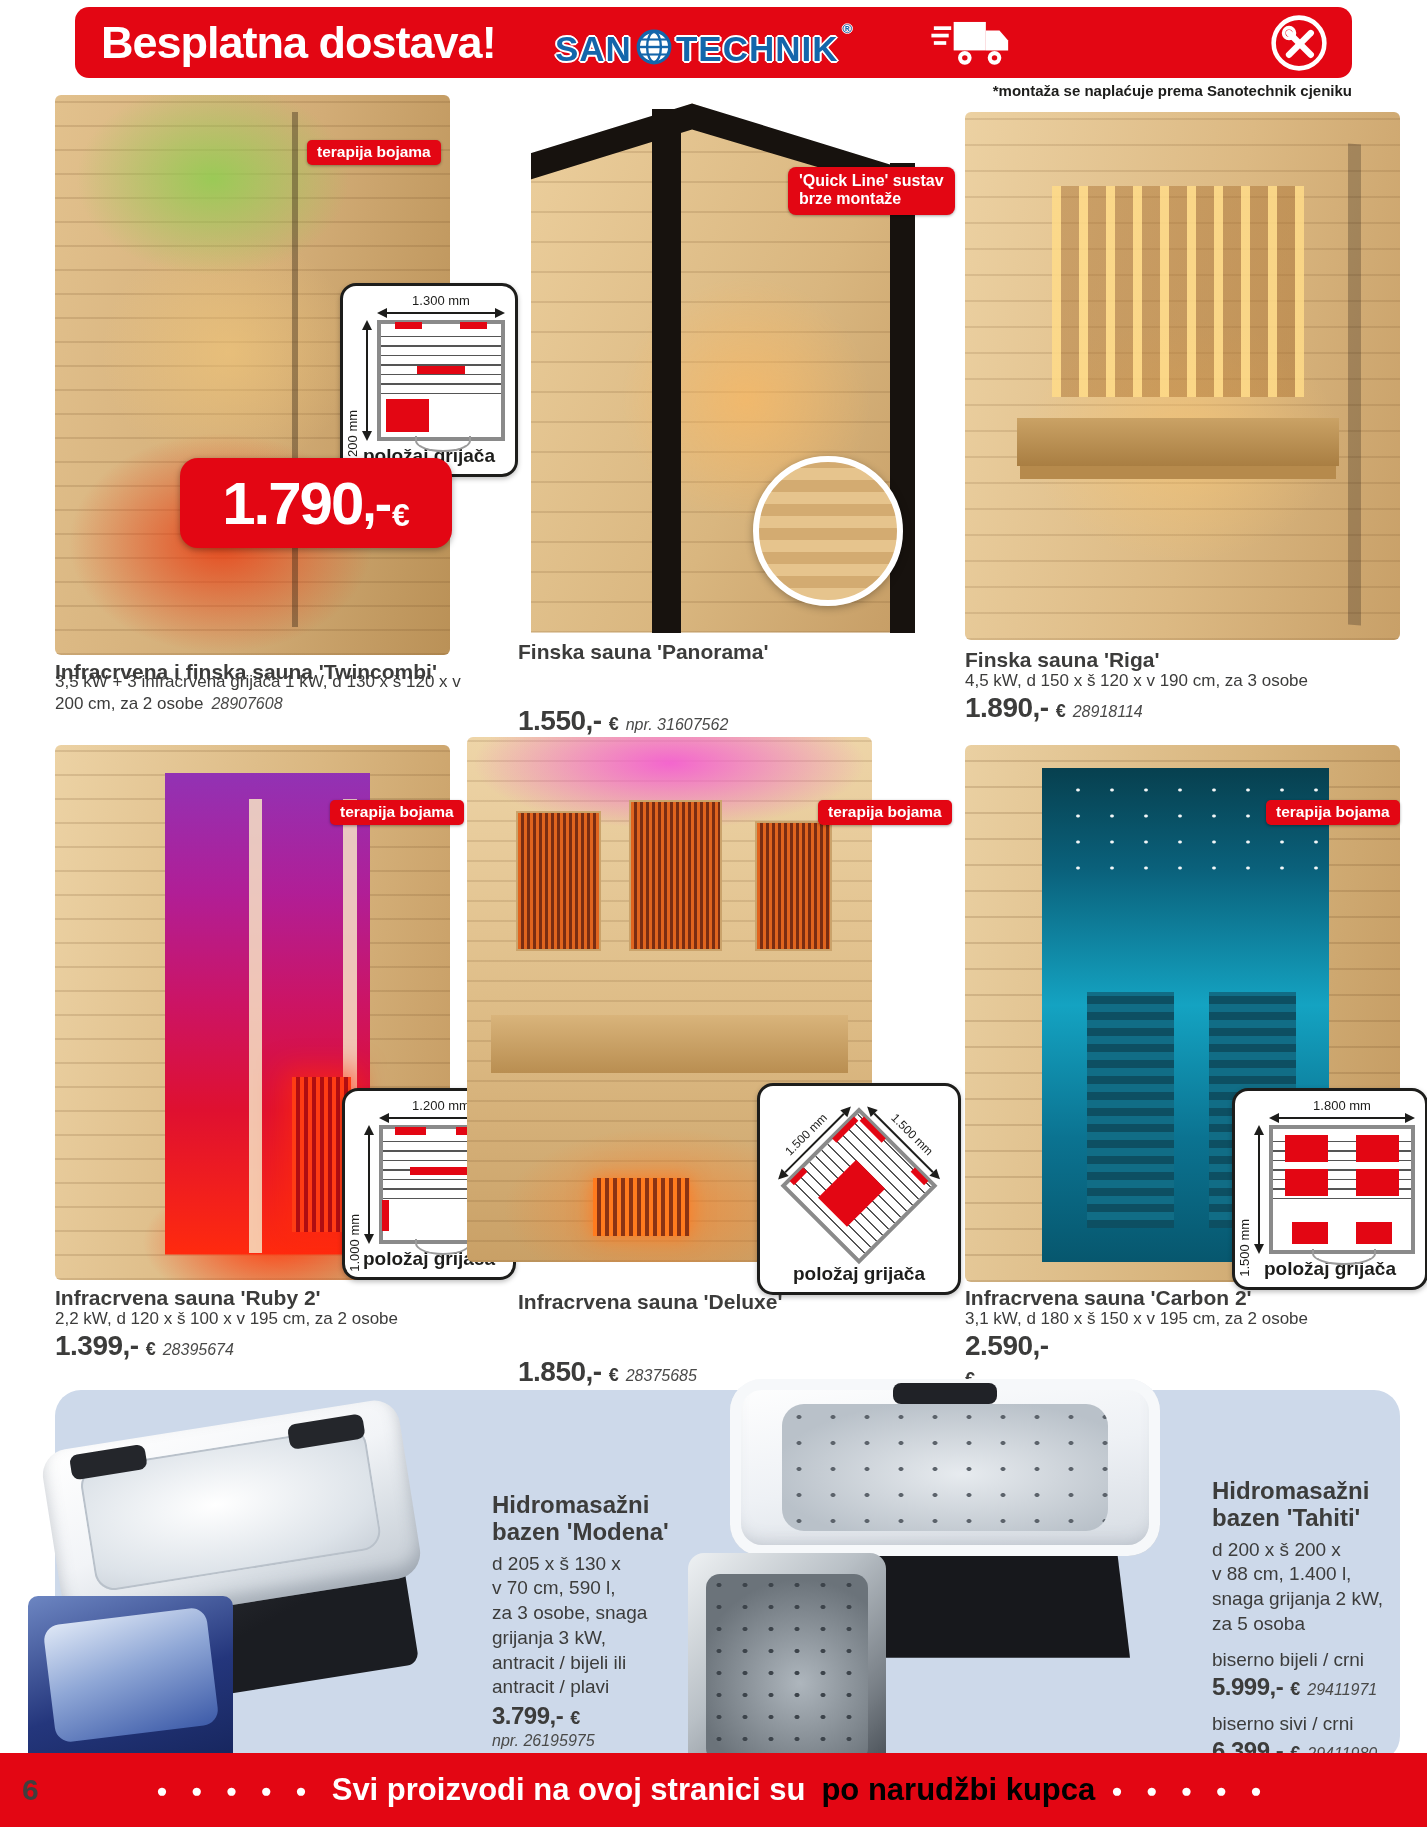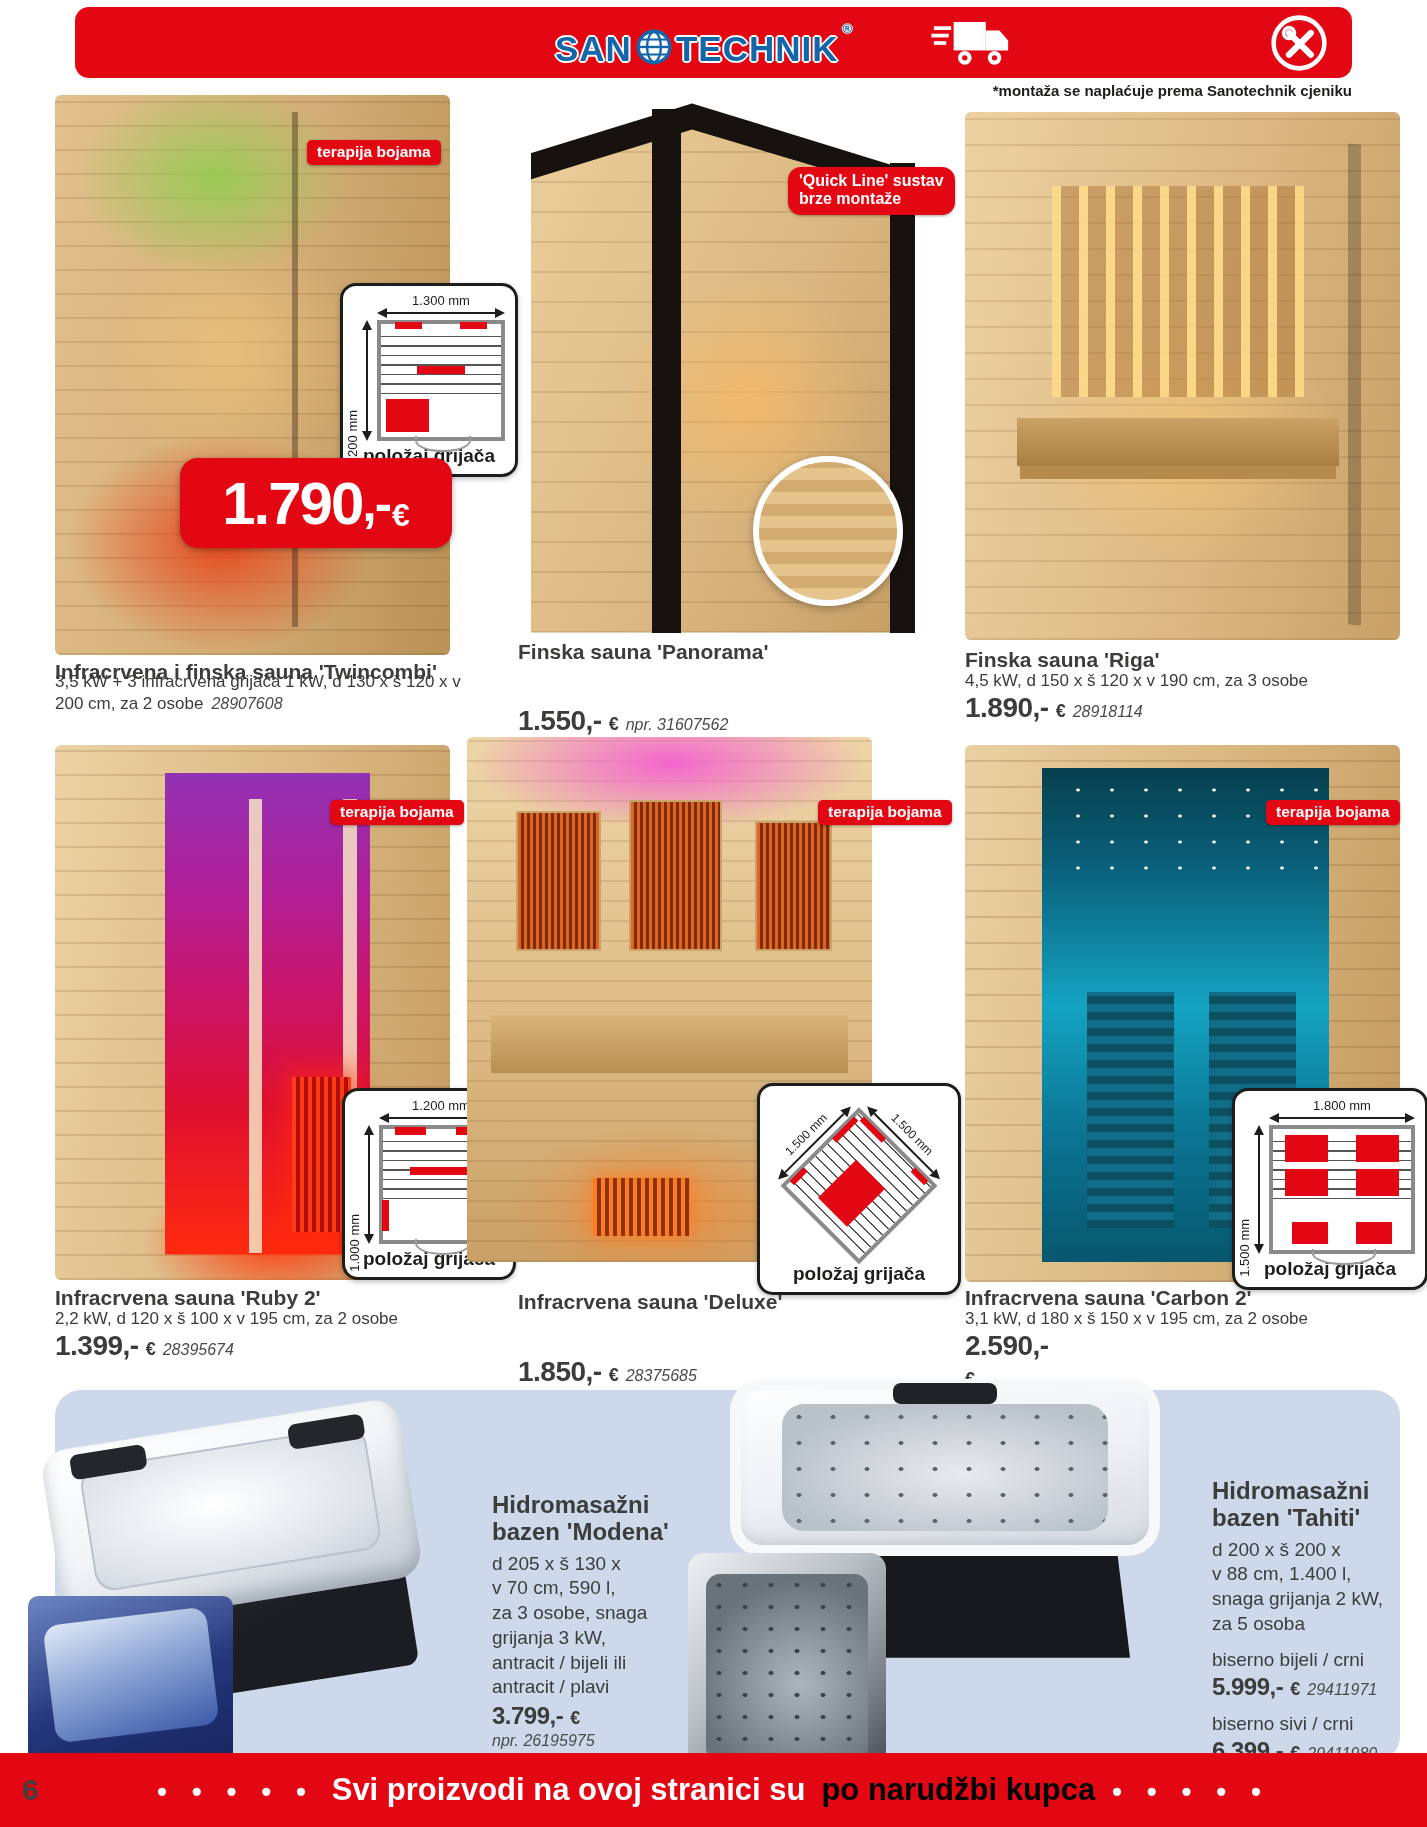--- a/index.html
+++ b/index.html
@@ -225,20 +225,21 @@
   .f-dots { color:#fff; font-size:19px; letter-spacing:9px; padding-top:2px; }
   .f-white { color:#fff; font-size:31px; font-weight:800; }
   .f-yellow { color:#000000; font-size:31px; font-weight:800; }
 </style>
 </head>
 <body>
 
 <div id="page">
 
   <div class="banner">
+    <div class="banner-title">Besplatna dostava!</div>
     <div class="brand">
       <span class="brand-txt">SAN</span>
       <span>
         <svg viewBox="0 0 24 24" width="36" height="36">
           <circle cx="12" cy="12" r="10.5" fill="#fff" stroke="#1466ab" stroke-width="2.2"></circle>
           <ellipse cx="12" cy="12" rx="4.6" ry="10" fill="none" stroke="#1466ab" stroke-width="1.6"></ellipse>
           <line x1="1.8" y1="12" x2="22.2" y2="12" stroke="#1466ab" stroke-width="1.6"></line>
           <line x1="3.6" y1="7" x2="20.4" y2="7" stroke="#1466ab" stroke-width="1.4"></line>
           <line x1="3.6" y1="17" x2="20.4" y2="17" stroke="#1466ab" stroke-width="1.4"></line>
         </svg>
@@ -314,21 +315,21 @@
     <span>3,5 kW + 3 infracrvena grijača 1 kW, d 130 x š 120 x v 200 cm, za 2 osobe</span><span class="p-art">28907608</span>
   </p>
 
   <div class="photo ph-pano" style="left:518px; top:98px; width:418px; height:540px;">
     <div class="pano-body"></div>
     <div class="pano-roof"></div>
     <div class="pano-col"></div>
     <div class="pano-right"></div>
     <div class="pano-loupe"></div>
   </div>
-  <div class="mini-badge two-line" style="left:788px; top:167px;border-radius:13px;">
+  <div class="mini-badge two-line" style="left:788px; top:167px;">
     <div>'Quick Line' sustav</div>
     <div>brze montaže</div>
   </div>
   <div class="p-title" style="left:518px; top:640px;">Finska sauna 'Panorama'</div>
   <div class="price-row" style="left:518px; top:705px;">
     <span class="price-main">1.550,-</span>
     <span class="price-cur">€</span>
     <span class="price-art">npr. 31607562</span>
   </div>
 

